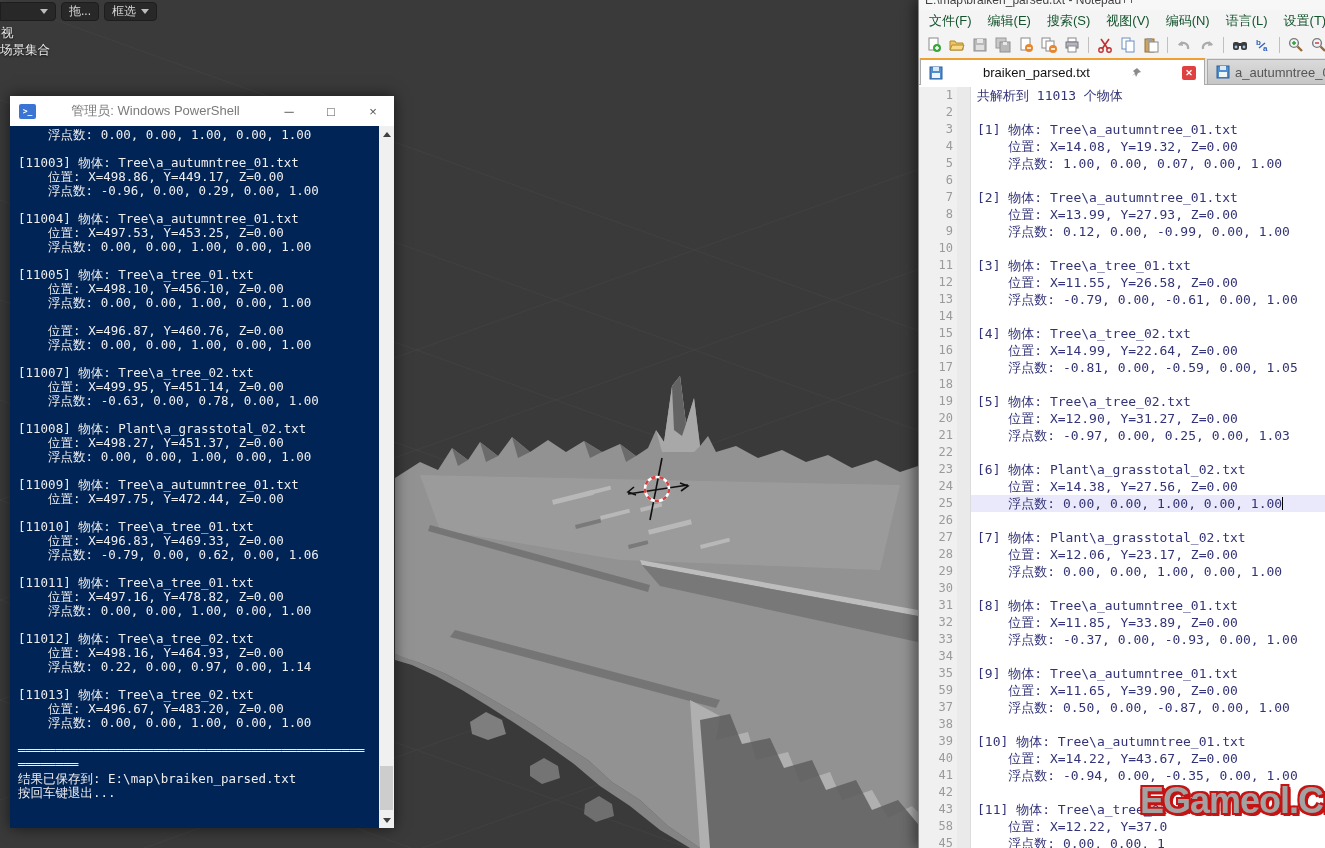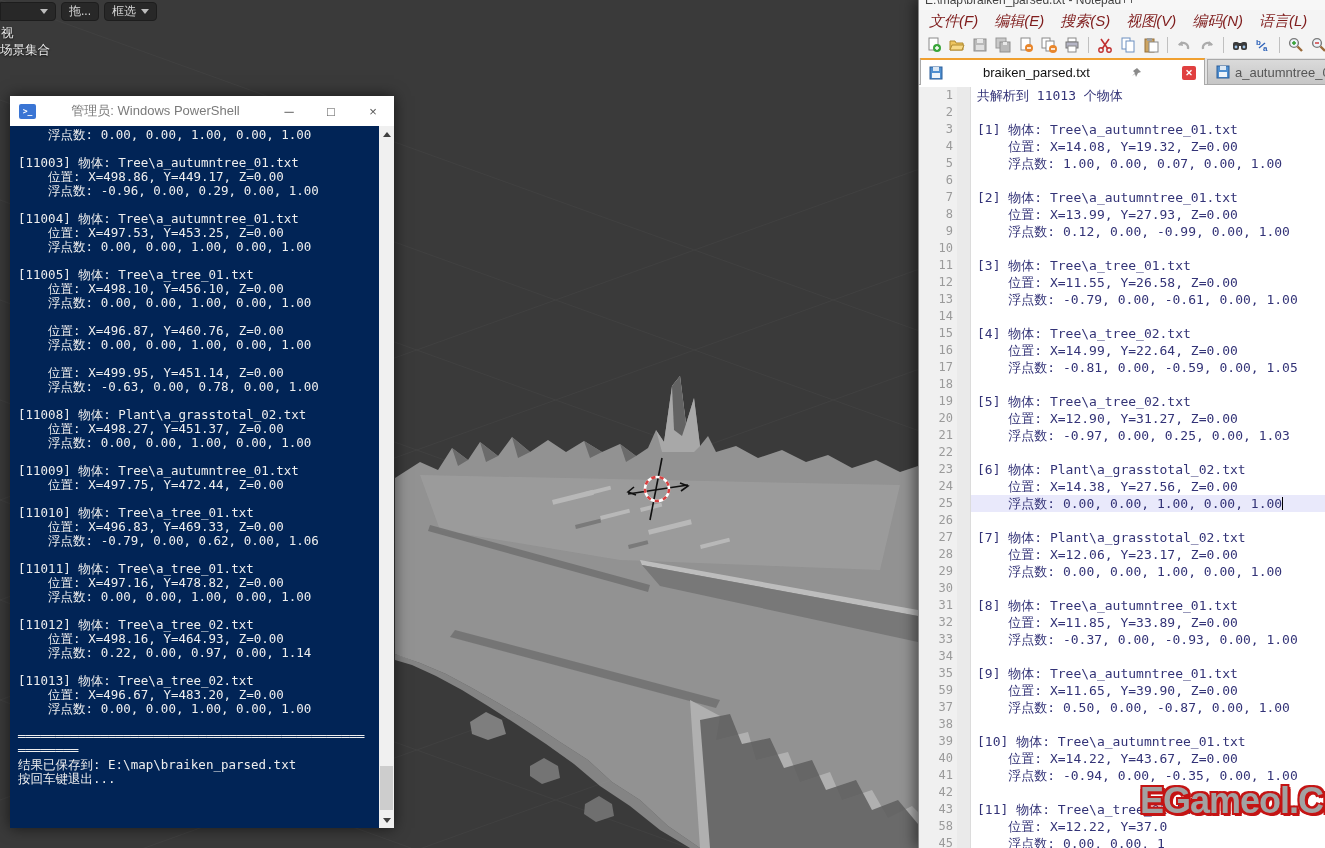--- a/index.html
+++ b/index.html
@@ -41,21 +41,21 @@
   .tri-dn{width:0;height:0;border-left:4px solid transparent;border-right:4px solid transparent;border-top:5px solid #404040;}
   .ps-thumb{position:absolute;left:1px;width:13px;height:44px;bottom:18px;background:#cdcdcd;}
 
   
   .npp-window{position:absolute;left:918px;top:0;width:450px;height:848px;z-index:20;
               background:#f4f4f4;border-left:1px solid #8a8a8a;display:flex;flex-direction:column;
               box-shadow:-4px 0 12px rgba(0,0,0,.45);}
   .npp-titlestrip{height:10px;background:#f7f7f7;overflow:hidden;flex:0 0 10px;position:relative;}
   .npp-titlestrip .t{position:absolute;left:6px;top:-7px;font-size:12px;color:#444;white-space:nowrap;}
   .npp-menubar{height:22px;background:#f4f4f4;display:flex;align-items:center;flex:0 0 22px;padding-left:2px;}
-  .menu-item{font-size:15px;color:#7f1d1d;padding:2px 8px;white-space:nowrap;cursor:default;font-style:italic;}
+  .menu-item{font-size:13px;color:#14532d;padding:2px 8px;white-space:nowrap;cursor:default;}
   .npp-toolbar{height:26px;background:#f4f4f4;display:flex;align-items:center;gap:3px;
                padding-left:5px;flex:0 0 26px;}
   .tb-icon{width:20px;height:20px;display:flex;align-items:center;justify-content:center;}
   .tb-sep{width:1px;height:16px;background:#c0c0c0;margin:0 3px;}
   .npp-tabbar{height:26px;background:#e3e3e3;display:flex;align-items:flex-end;flex:0 0 26px;
               border-bottom:1px solid #a9a9a9;padding-left:1px;}
   .tab{display:flex;align-items:center;gap:5px;height:24px;padding:0 8px;font-size:13px;
        border:1px solid #a9a9a9;border-bottom:none;cursor:default;}
   .tab.active{background:#ffffff;border-top:2px solid #f0a030;height:25px;margin-bottom:-1px;
               color:#111;z-index:2;gap:40px;}
@@ -186,20 +186,21 @@
           <div class="ps-line">    位置: X=497.53, Y=453.25, Z=0.00</div>
           <div class="ps-line">    浮点数: 0.00, 0.00, 1.00, 0.00, 1.00</div>
           <div class="ps-line"></div>
           <div class="ps-line">[11005] 物体: Tree\a_tree_01.txt</div>
           <div class="ps-line">    位置: X=498.10, Y=456.10, Z=0.00</div>
           <div class="ps-line">    浮点数: 0.00, 0.00, 1.00, 0.00, 1.00</div>
           <div class="ps-line"></div>
           <div class="ps-line">    位置: X=496.87, Y=460.76, Z=0.00</div>
           <div class="ps-line">    浮点数: 0.00, 0.00, 1.00, 0.00, 1.00</div>
           <div class="ps-line"></div>
+          <div class="ps-line">[11007] 物体: Tree\a_tree_02.txt</div>
           <div class="ps-line">    位置: X=499.95, Y=451.14, Z=0.00</div>
           <div class="ps-line">    浮点数: -0.63, 0.00, 0.78, 0.00, 1.00</div>
           <div class="ps-line"></div>
           <div class="ps-line">[11008] 物体: Plant\a_grasstotal_02.txt</div>
           <div class="ps-line">    位置: X=498.27, Y=451.37, Z=0.00</div>
           <div class="ps-line">    浮点数: 0.00, 0.00, 1.00, 0.00, 1.00</div>
           <div class="ps-line"></div>
           <div class="ps-line">[11009] 物体: Tree\a_autumntree_01.txt</div>
           <div class="ps-line">    位置: X=497.75, Y=472.44, Z=0.00</div>
           <div class="ps-line"></div>

